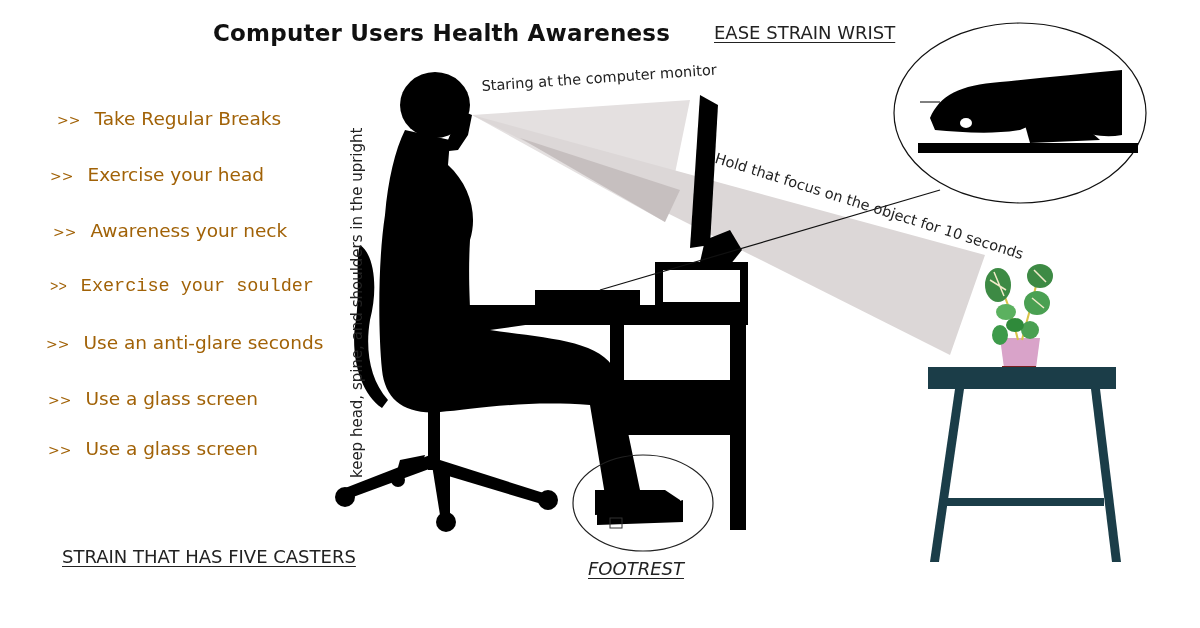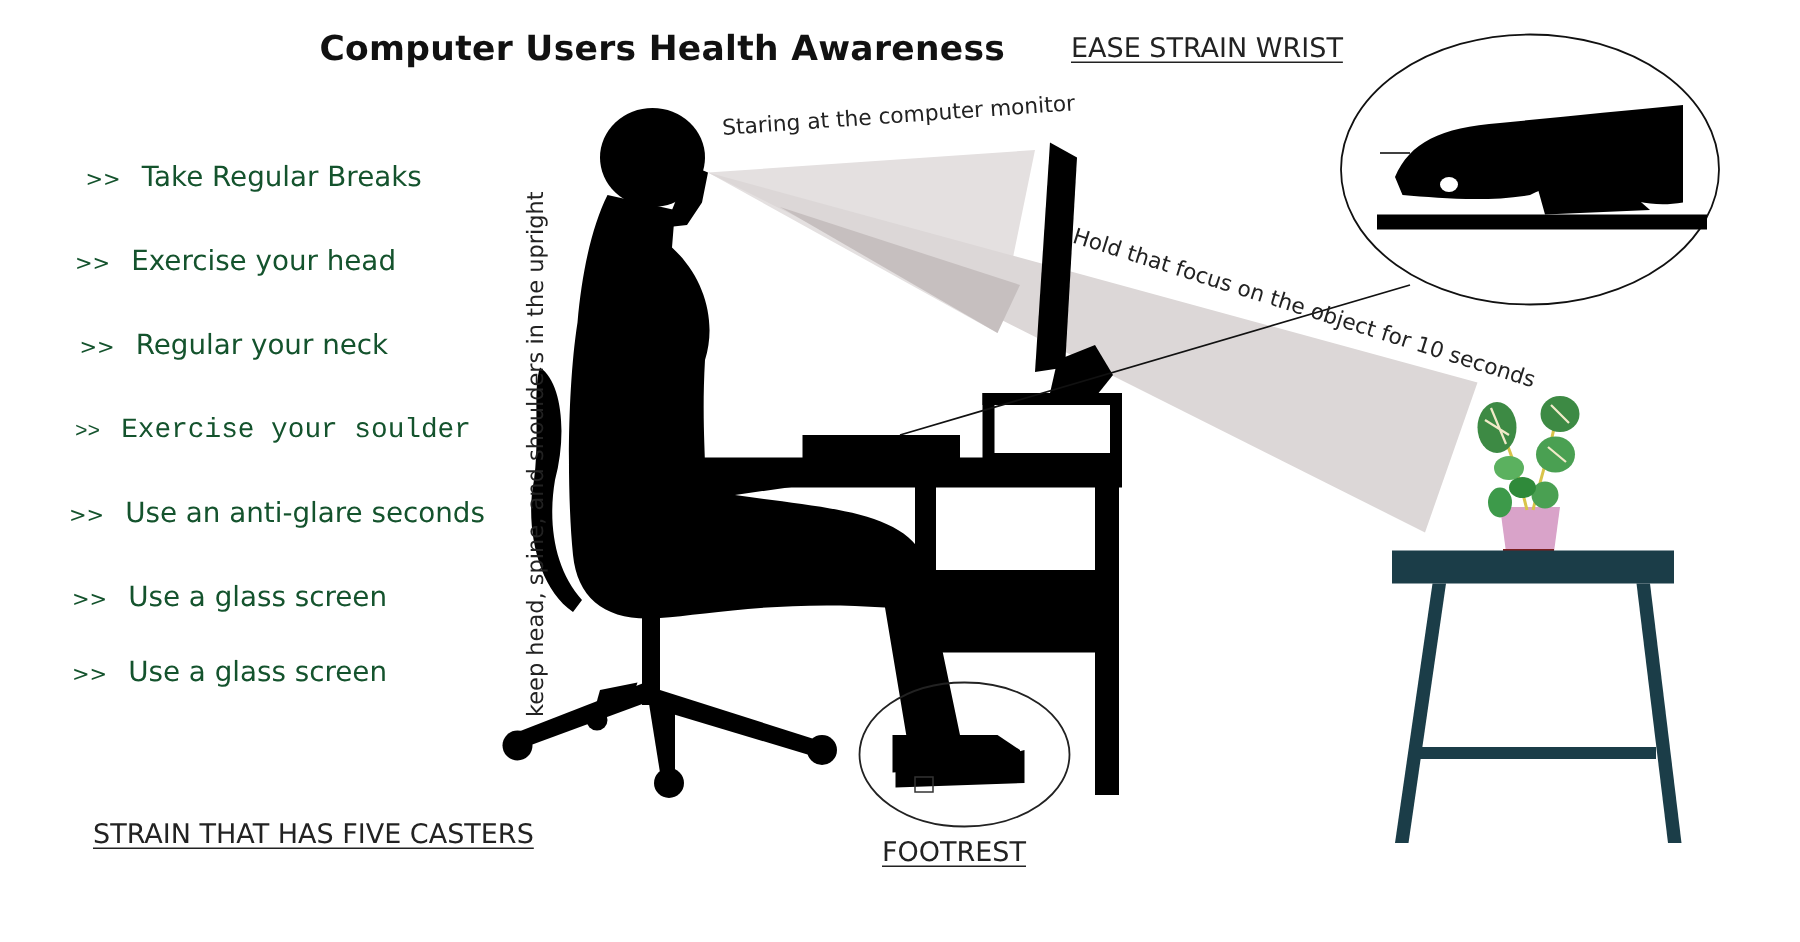--- a/index.html
+++ b/index.html
@@ -1,21 +1,21 @@
 <!DOCTYPE html>
 <html><head>
 <meta charset="utf-8">
 <style>
   html, body { margin: 0; padding: 0; background: #ffffff; }
   body { width: 1200px; height: 628px; position: relative; overflow: hidden;
          font-family: "DejaVu Sans", "Liberation Sans", sans-serif; color: #111; }
   .title { position: absolute; left: 167px; top: 20px; font-size: 23px; font-weight: bold;
            letter-spacing: 0.2px; color: #111; white-space: nowrap; margin-left: 46px; }
   .tips { position: absolute; left: 0; top: 0; }
-  .tip { position: absolute; font-size: 18.5px; color: #14532d; white-space: nowrap; text-align: right; }
+  .tip { position: absolute; font-size: 18.5px; color: #a16207; white-space: nowrap; text-align: right; }
   .tip .arrow { font-size: 14px; margin-right: 14px; }
   .label-u { position: absolute; text-decoration: underline; font-size: 18px; color: #222;
              white-space: nowrap; text-underline-offset: 3px; }
   .vertical { position: absolute; left: 348px; top: 478px; transform-origin: 0 0;
               transform: rotate(-90deg); font-size: 15px; color: #222; white-space: nowrap; }
   .stare { position: absolute; left: 481px; top: 78px; font-size: 14.5px; color: #222;
            transform-origin: 0 0; transform: rotate(-4deg); white-space: nowrap; }
   .hold { position: absolute; left: 718px; top: 150px; font-size: 14.5px; color: #222;
           transform-origin: 0 0; transform: rotate(17.5deg); white-space: nowrap; }
   svg.art { position: absolute; left: 0; top: 0; }
@@ -112,34 +112,34 @@
 <div class="title">Computer Users Health Awareness</div>
 
 <div class="tips">
   <div class="tip" style="left:57px; top:108px;">
     <span class="arrow">&gt;&gt;</span><span>Take Regular Breaks</span>
   </div>
   <div class="tip" style="left:50px; top:164px;">
     <span class="arrow">&gt;&gt;</span><span>Exercise your head</span>
   </div>
   <div class="tip" style="left:53px; top:220px;">
-    <span class="arrow">&gt;&gt;</span><span>Regular your neck</span>
+    <span class="arrow">&gt;&gt;</span><span>Awareness your neck</span>
   </div>
   <div class="tip" style="left:50px; top:276px;font-family:Liberation Mono, monospace;">
     <span class="arrow">&gt;&gt;</span><span>Exercise your soulder</span>
   </div>
   <div class="tip" style="left:46px; top:332px;">
     <span class="arrow">&gt;&gt;</span><span>Use an anti-glare seconds</span>
   </div>
   <div class="tip" style="left:48px; top:388px;">
     <span class="arrow">&gt;&gt;</span><span>Use a glass screen</span>
   </div>
   <div class="tip" style="left:48px; top:438px;">
     <span class="arrow">&gt;&gt;</span><span>Use a glass screen</span>
   </div>
 </div>
 
 <div class="vertical">keep head, spine, and shoulders in the upright</div>
 <div class="stare">Staring at the computer monitor</div>
 <div class="hold">Hold that focus on the object for 10 seconds</div>
 <div class="label-u" style="left:698px; top:22px;margin-left:16px;">EASE STRAIN WRIST</div>
 <div class="label-u" style="left:62px; top:546px;">STRAIN THAT HAS FIVE CASTERS</div>
-<div class="label-u" style="left:588px; top:558px;">FOOTREST</div>
+<div class="label-u" style="left:588px; top:558px;font-style:italic;">FOOTREST</div>
 
 </body></html>

